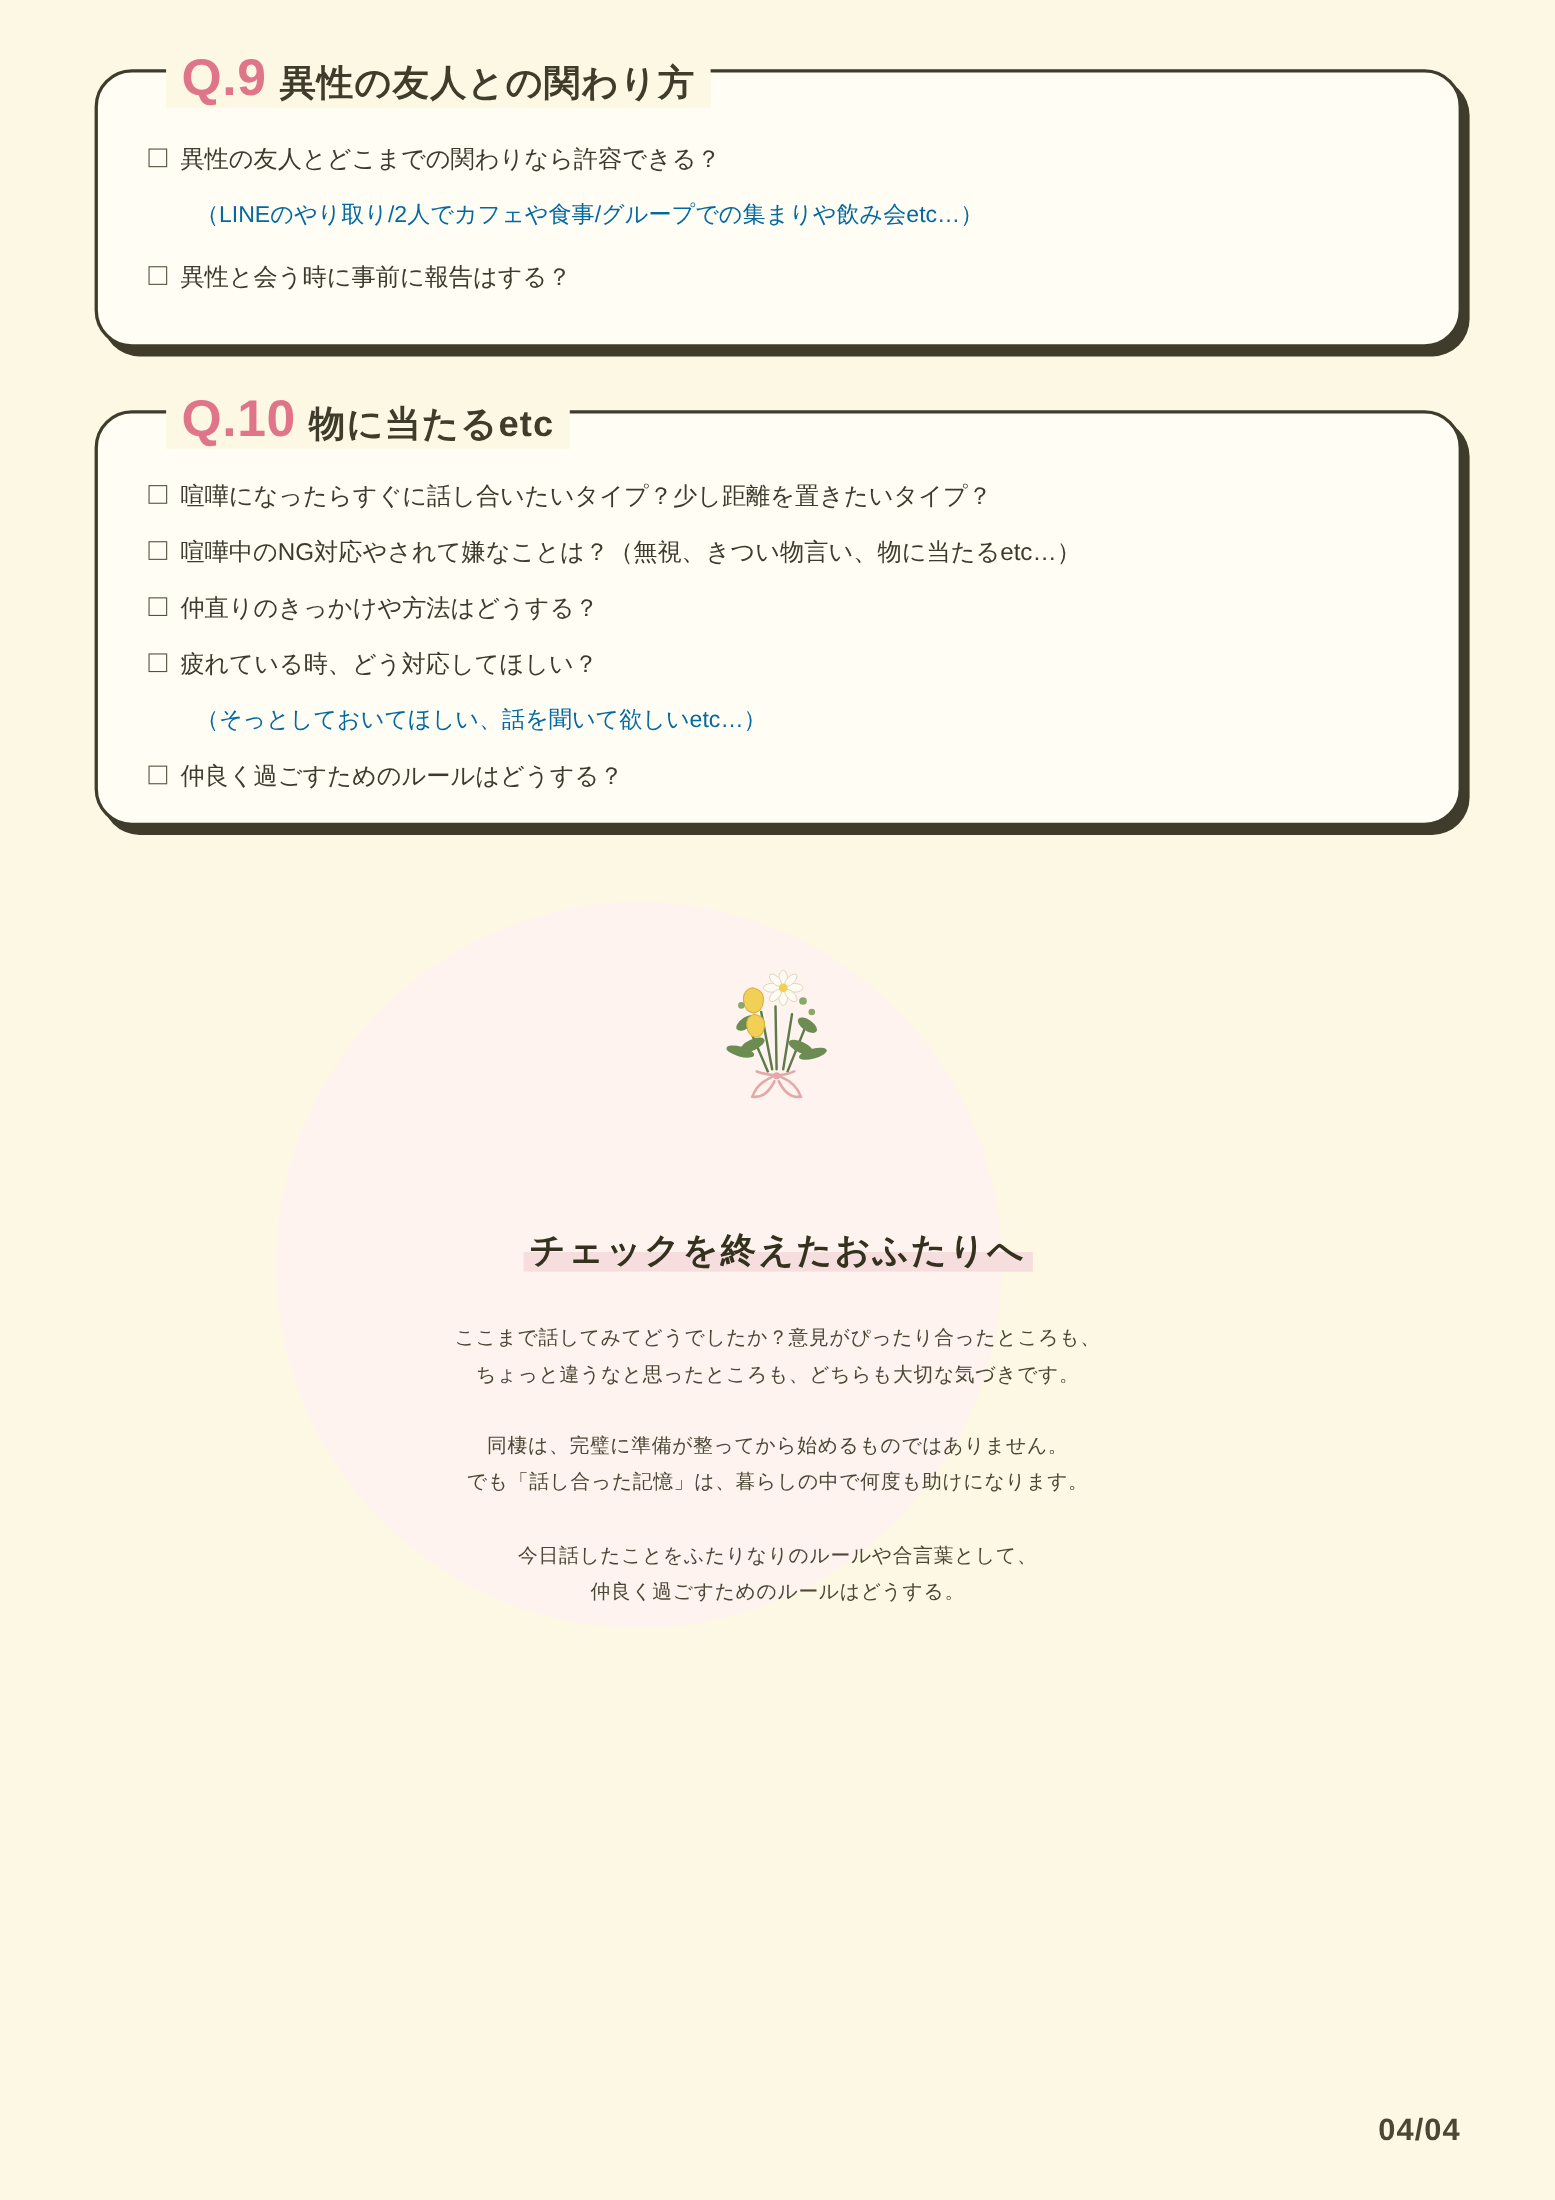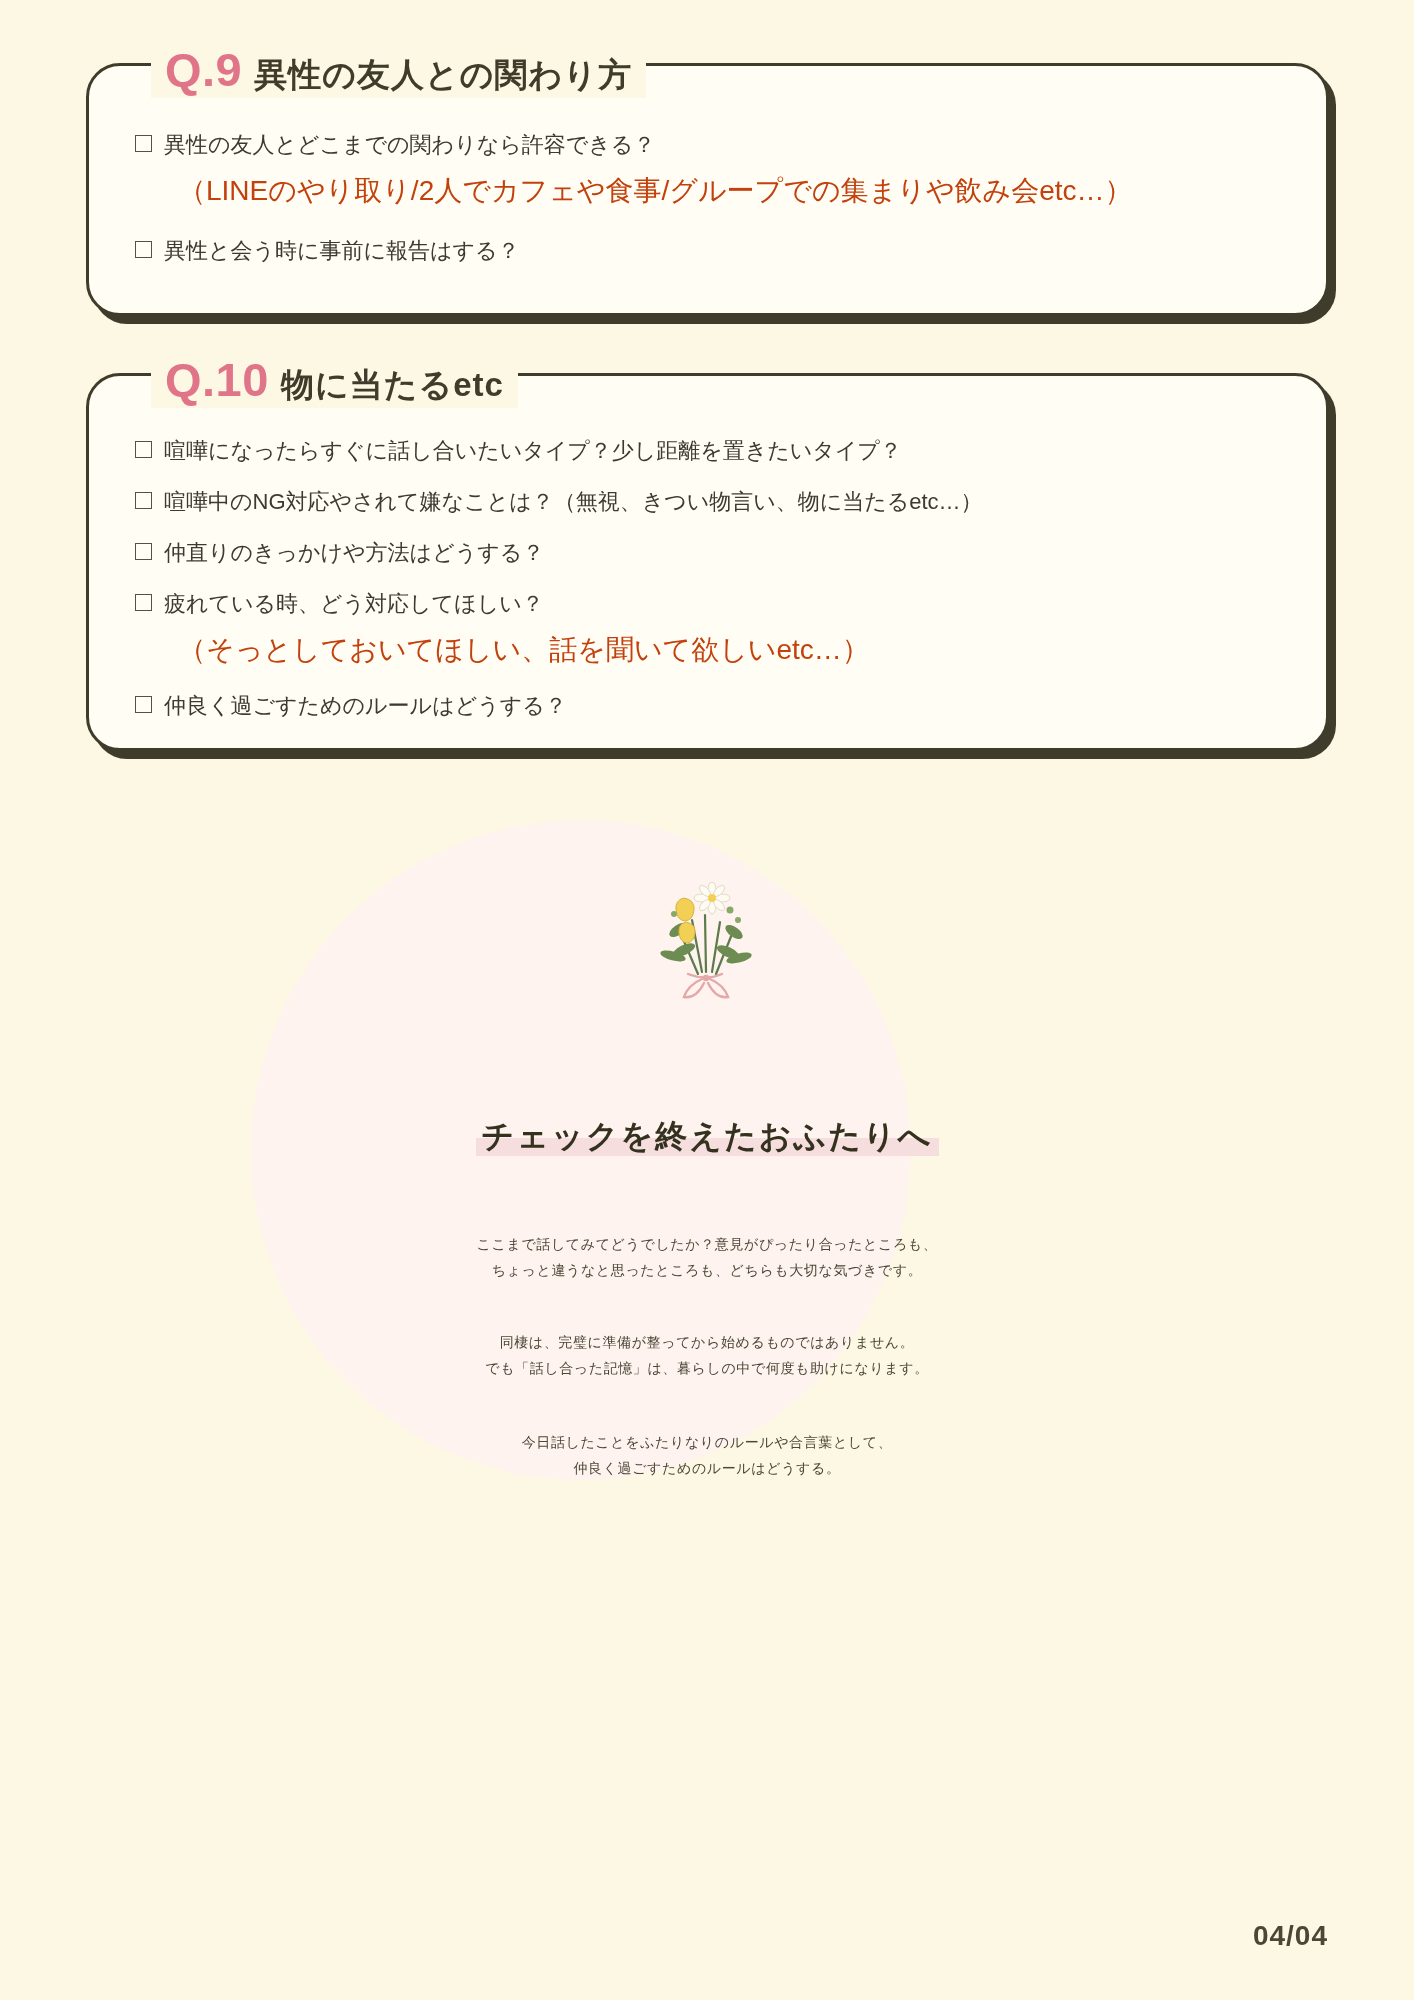--- a/index.html
+++ b/index.html
@@ -74,24 +74,24 @@
     width: 15px;
     height: 15px;
     border: 1.6px solid #55523f;
     flex: 0 0 auto;
     margin-top: 7px;
     background: transparent;
   }
   .item-text { display: block; }
   .sub {
     display: block;
-    margin-top: 7px;
+    margin-top: 18px;
     margin-left: 14px;
-    font-size: 28px;
-    color: #c2410c;
+    font-size: 21px;
+    color: #0369a1;
   }
 
   
   #card-q9 {
     left: 86px;
     top: 63px;
     width: 1243px;
     height: 253px;
   }
   #card-q10 {
@@ -141,25 +141,24 @@
     letter-spacing: 2px;
     color: #34311f;
     background: linear-gradient(to top, #f7dede 0 48%, transparent 48% 100%);
     padding: 0 6px 2px 6px;
   }
   .closing-para {
     position: absolute;
     left: 0;
     width: 1414px;
     text-align: center;
-    font-size: 14px;
+    font-size: 18px;
     line-height: 1.85;
     color: #4a4736;
     letter-spacing: 0.6px;
-    margin-top: 32px;
   }
   #para1 { top: 380px; }
   #para2 { top: 478px; }
   #para3 { top: 578px; }
 
   .page-number {
     position: absolute;
     right: 86px;
     bottom: 48px;
     font-size: 28px;

